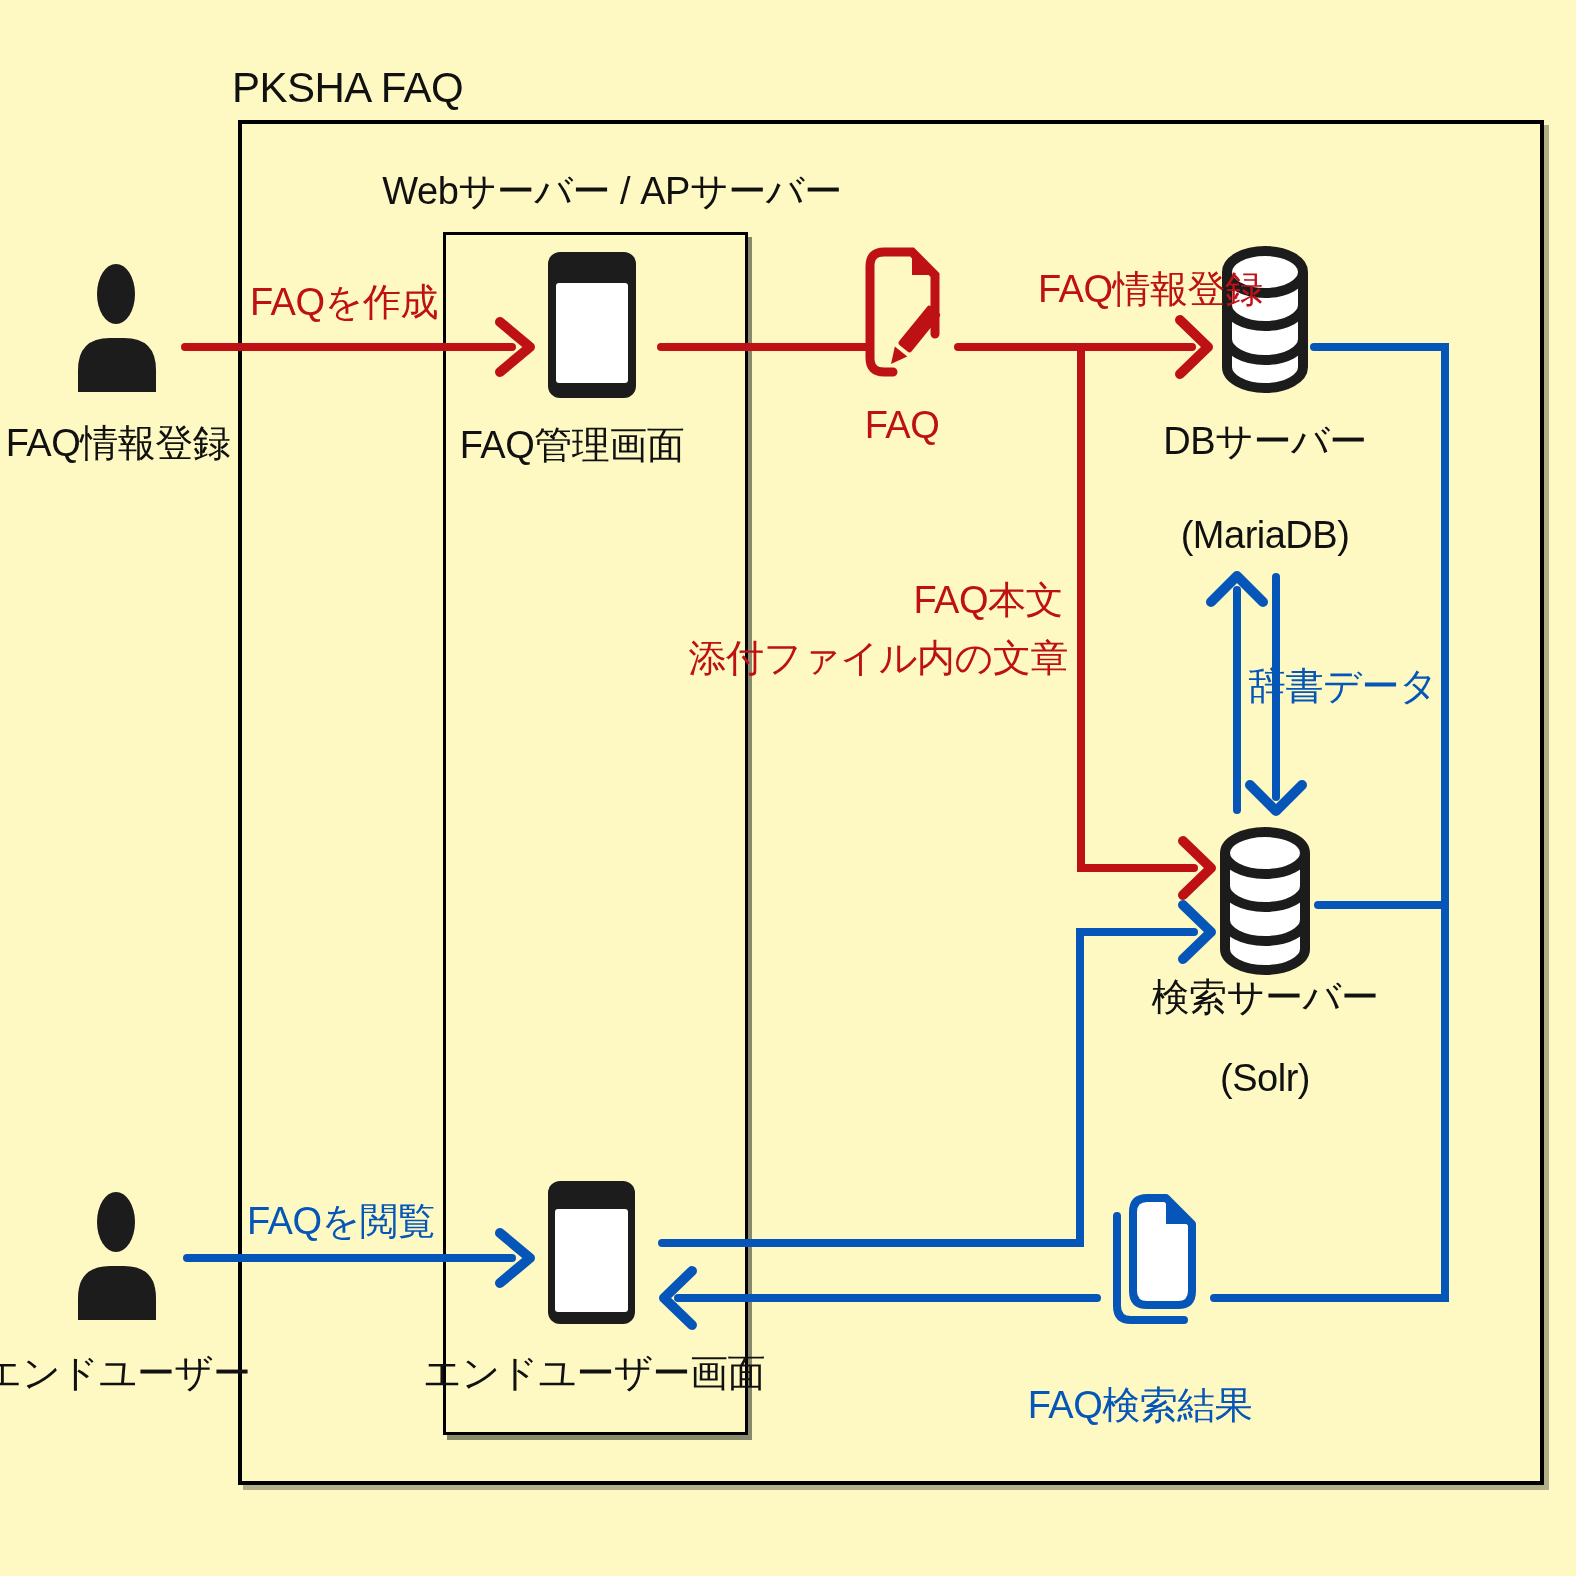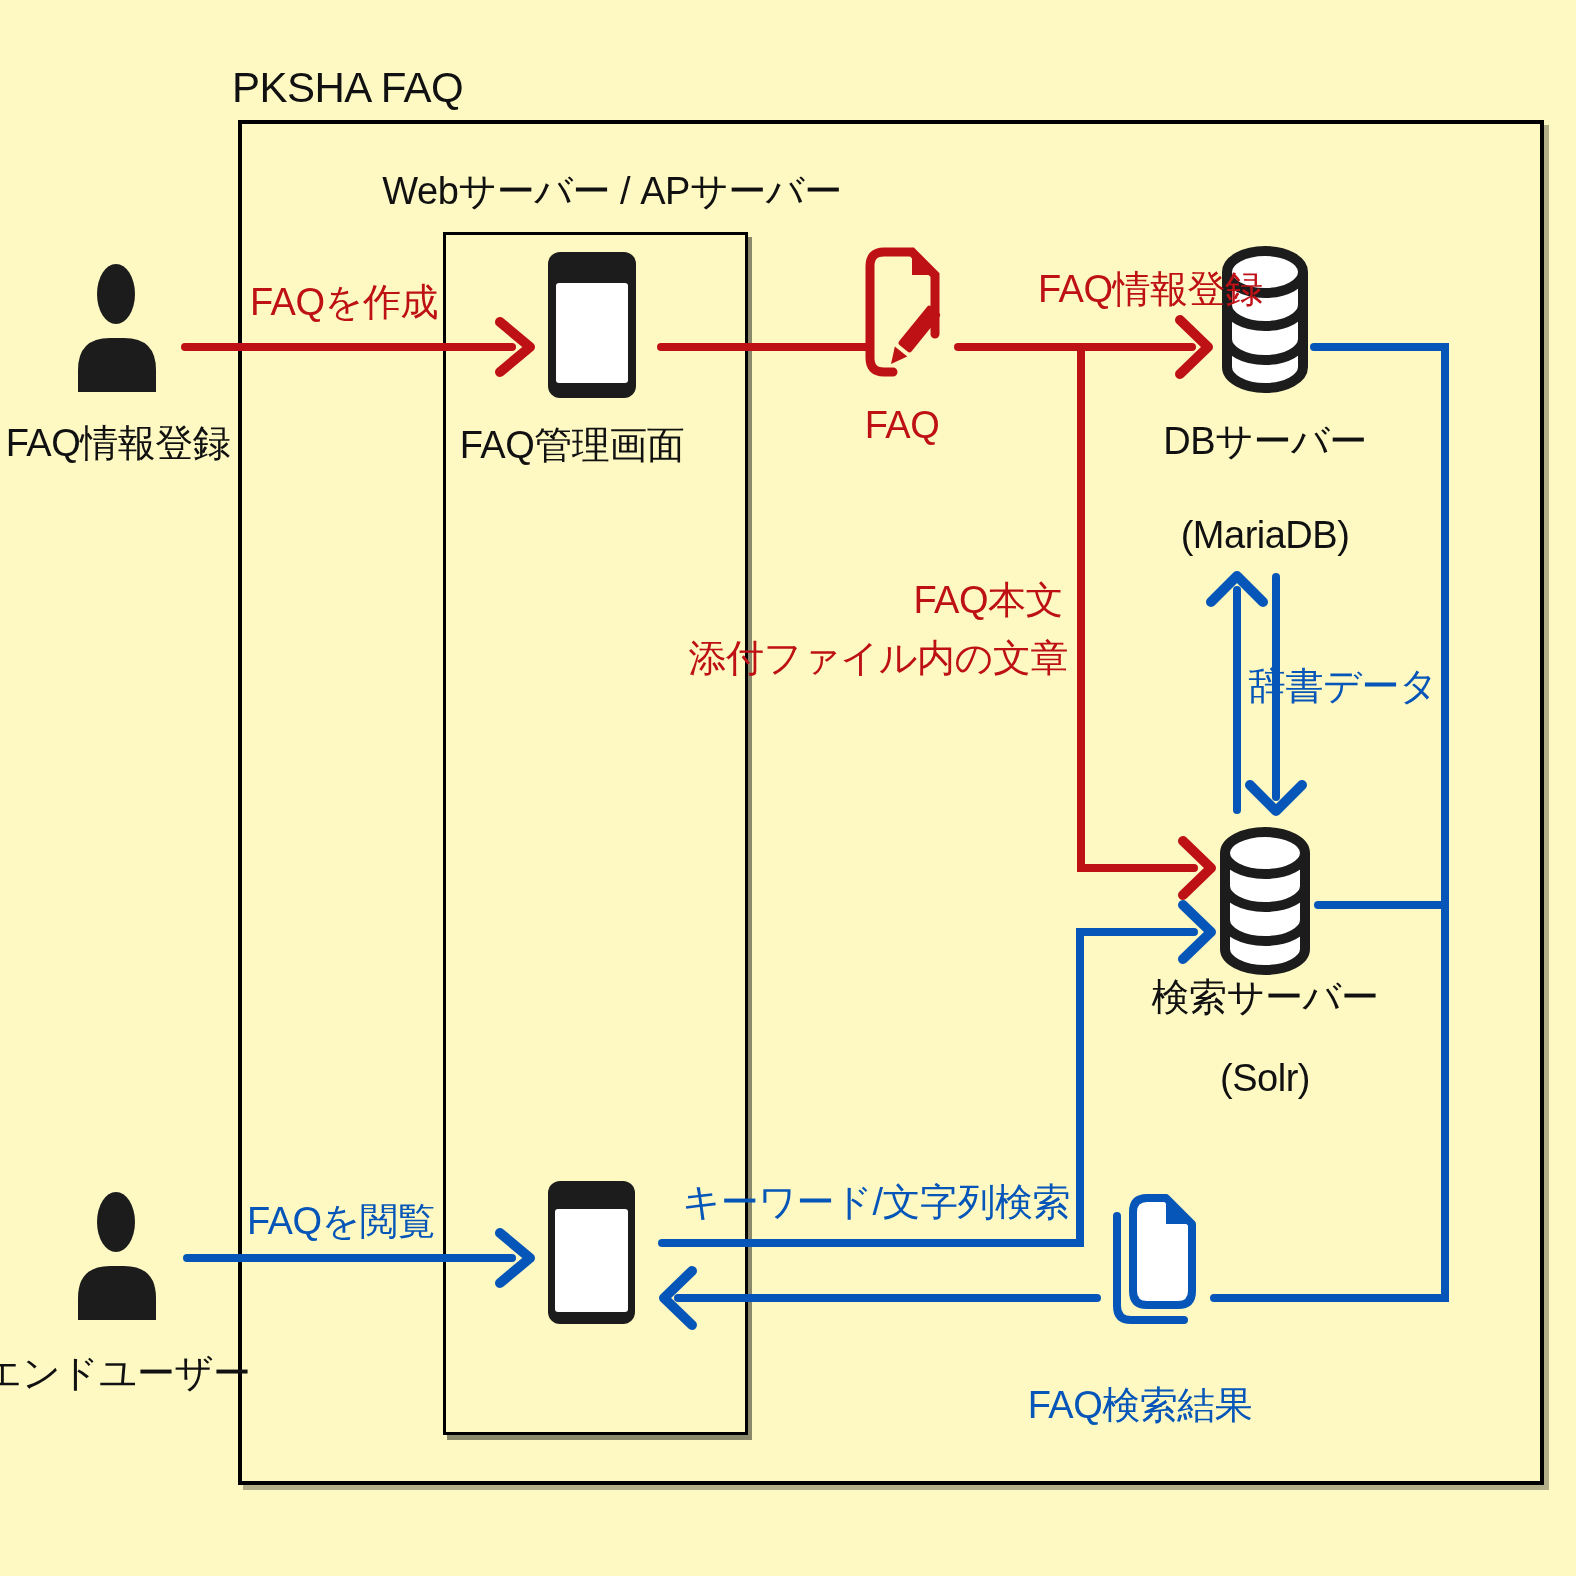--- a/index.html
+++ b/index.html
@@ -155,17 +155,17 @@
 
   <div class="lbl blue" style="left:1248px;top:665px;">辞書データ</div>
 
   <div class="lbl center" style="left:1265px;top:976px;">検索サーバー</div>
   <div class="lbl center" style="left:1265px;top:1057px;">(Solr)</div>
 
   <div class="lbl center" style="left:117px;top:1352px;">エンドユーザー</div>
 
   <div class="lbl blue" style="left:247px;top:1200px;">FAQを閲覧</div>
 
+  <div class="lbl center" style="left:594px;top:1352px;">エンドユーザー画面</div>
 
-  <div class="lbl right blue" style="left:1070px;top:1181px;">キーワード/文字列検索</div>
 
   <div class="lbl center blue" style="left:1140px;top:1384px;">FAQ検索結果</div>
 </div>
 
 </body></html>

